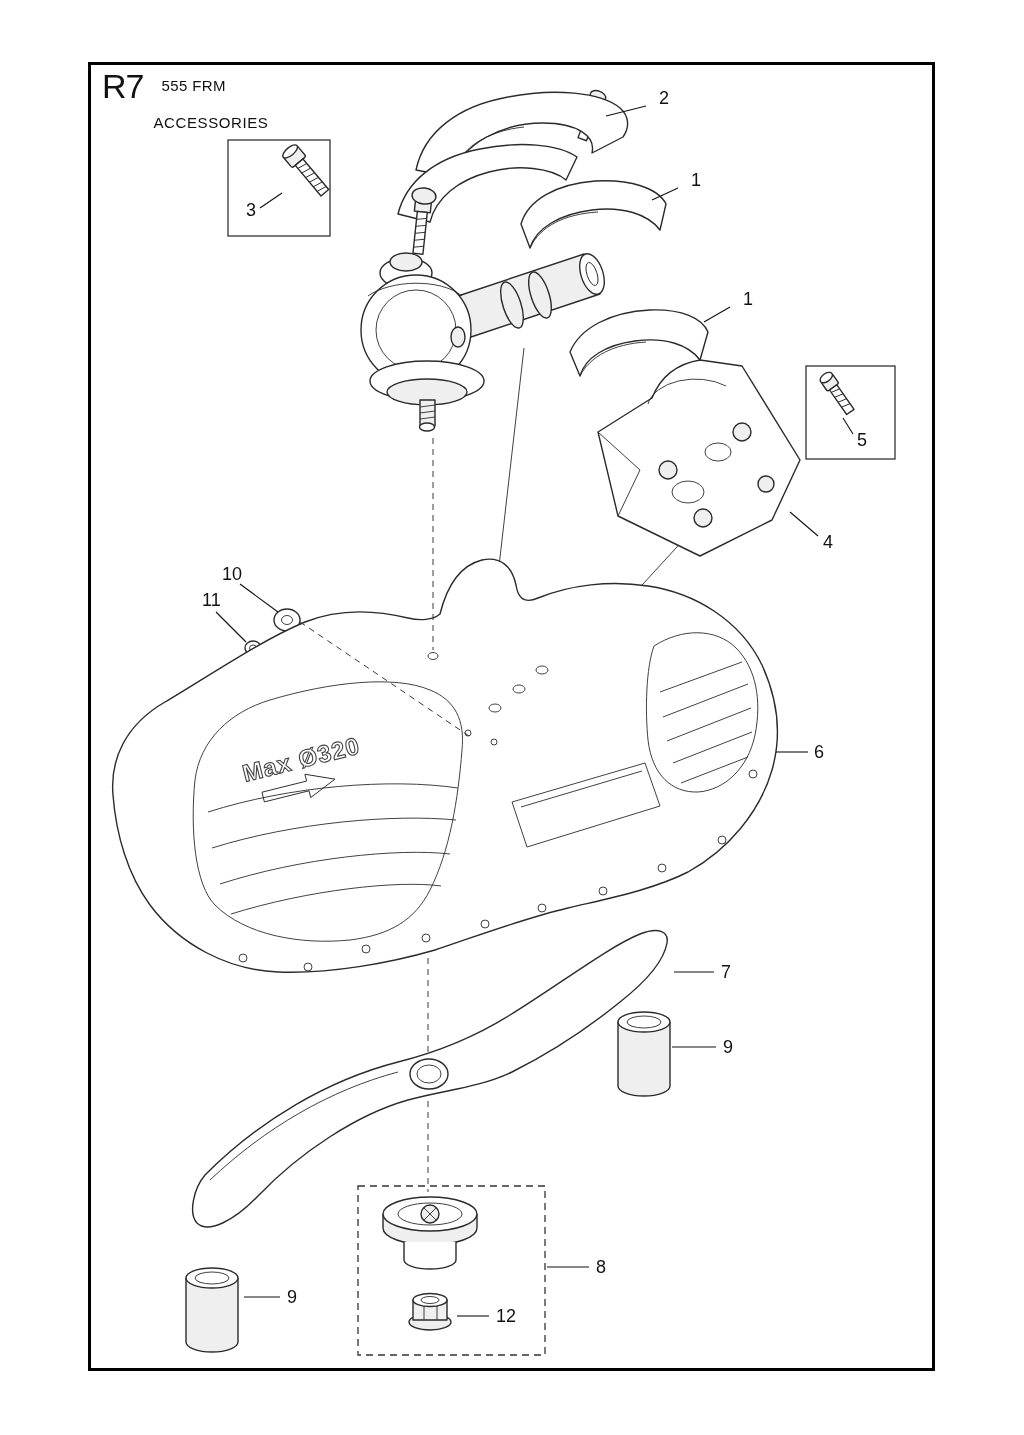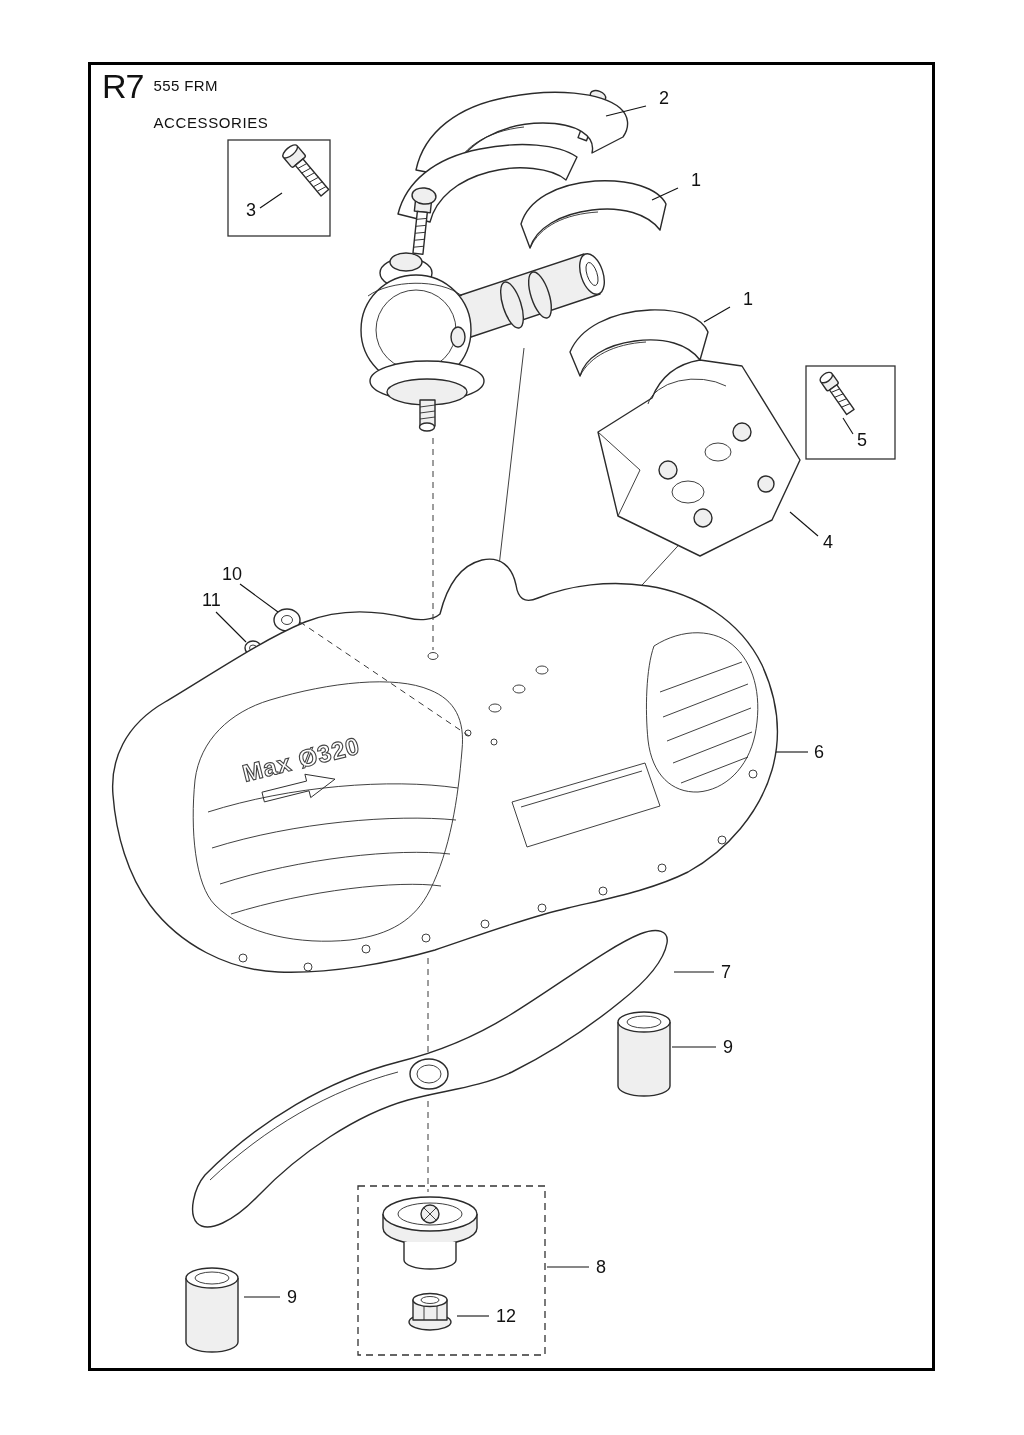--- a/index.html
+++ b/index.html
@@ -12,21 +12,21 @@
   }
   #page { position: relative; width: 1024px; height: 1435px; background: #fff; overflow: hidden; }
   #frame {
     position: absolute; left: 88px; top: 62px;
     width: 847px; height: 1309px;
     border: 3px solid #000;
   }
   #title-block { position: absolute; left: 102px; top: 70px; display: flex; align-items: flex-start; gap: 10px; }
   #page-code { font-size: 34px; line-height: 0.95; font-weight: 400; letter-spacing: -1px; }
   #title-sub { display: flex; flex-direction: column; margin-top: 7px; }
-  #model { font-size: 15px; letter-spacing: 0.4px; }
+  #model { font-size: 15px; letter-spacing: 0.4px; margin-left: 8px; }
   #section { font-size: 15px; letter-spacing: 0.6px; margin-top: 20px; }
   svg#diagram { position: absolute; left: 0; top: 0; }
 
   .p   { fill: #fff; stroke: #2b2b2b; stroke-width: 1.4; stroke-linejoin: round; }
   .pg  { fill: #efefef; }
   .d   { fill: none; stroke: #2b2b2b; stroke-width: 0.9; stroke-linejoin: round; }
   .dash { fill: none; stroke: #3a3a3a; stroke-width: 1; stroke-dasharray: 6 5; }
   .leader { stroke: #111; stroke-width: 1.1; }
   .callout { font-family: "Liberation Sans", sans-serif; font-size: 18px; fill: #111; }
   .annot-box { fill: none; stroke: #333; stroke-width: 1.3; }

